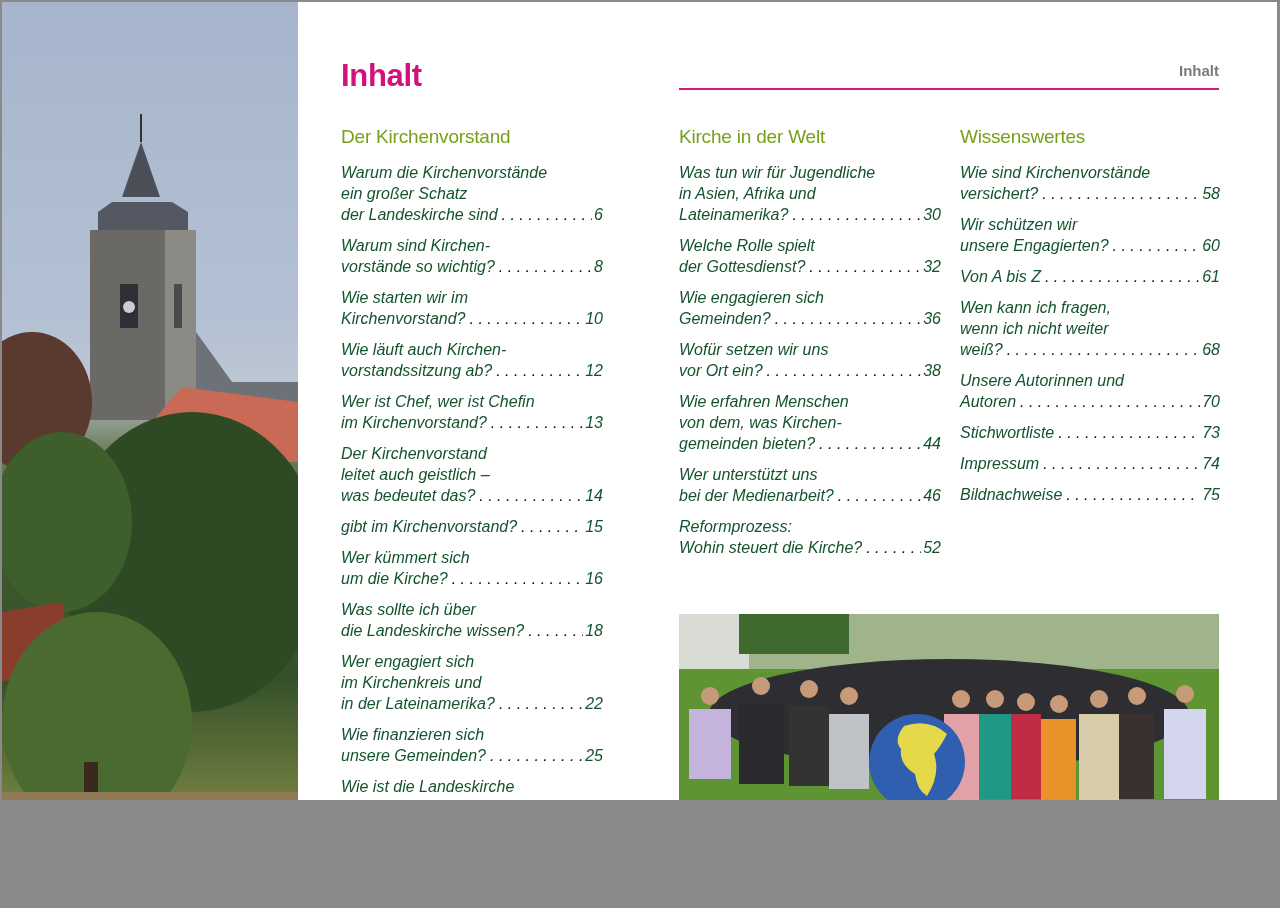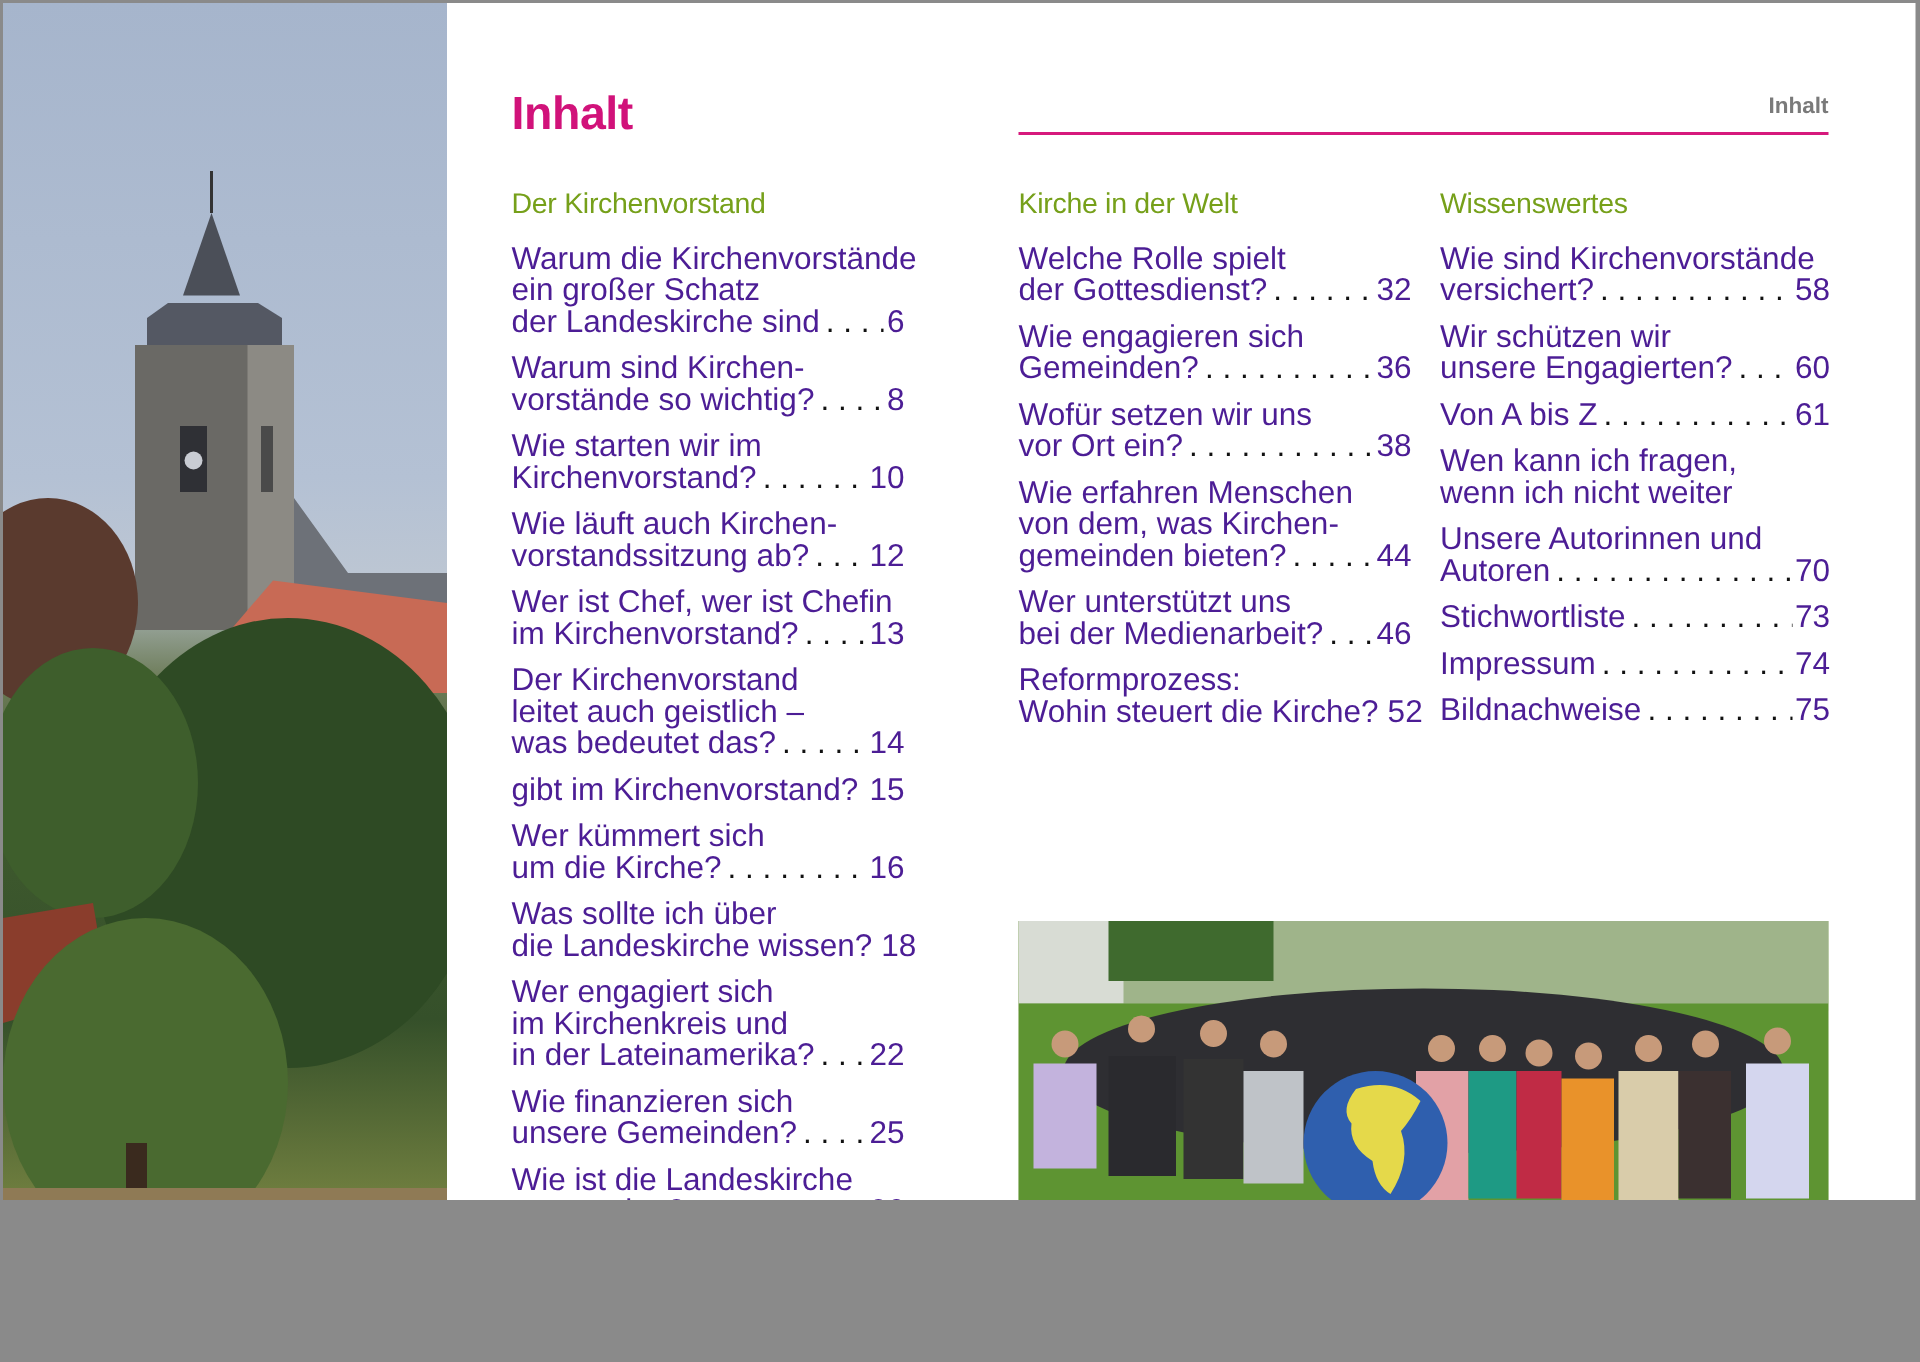--- a/index.html
+++ b/index.html
@@ -37,22 +37,23 @@
   .col-1 { left: 339px; width: 262px; }
   .col-2 { left: 677px; width: 262px; }
   .col-3 { left: 958px; width: 260px; }
   .section-head {
     font-family: "Liberation Sans", sans-serif;
     font-size: 19px; color: #76a01a; margin: 0 0 14px 0; font-weight: normal;
     letter-spacing: -0.2px;
   }
   .entry {
     font-family: "Liberation Sans", sans-serif;
-    font-size: 21px; line-height: 21px; color: #4c1d95;
+    font-size: 16px; line-height: 21px; color: #14532d;
     margin-bottom: 10px;
+    font-style: italic;
   }
   .entry .line { display: block; white-space: nowrap; }
   .entry .last { display: flex; align-items: baseline; white-space: nowrap; }
   .entry .dots {
     flex: 1; overflow: hidden; white-space: nowrap; margin: 0 2px 0 4px;
     letter-spacing: 3.2px; color: #111;
   }
   .entry .dots::before { content: ". . . . . . . . . . . . . . . . . . . . . . . . . . . . . . . . . . . . . . . . . . . . . . . . ."; letter-spacing: 0; }
   .entry .page-num { text-align: center; }
 
@@ -205,20 +206,29 @@
             <span class="page-num">26</span>
           </span>
         </div>
       </div>
   </div>
 
   <div class="col col-2">
     <h2 class="section-head">Kirche in der Welt</h2>
     <div class="entries">
         <div class="entry">
+          <span class="line">Was tun wir für Jugendliche</span>
+          <span class="line">in Asien, Afrika und</span>
+          <span class="last">
+            <span>Lateinamerika?</span>
+            <span class="dots"></span>
+            <span class="page-num">30</span>
+          </span>
+        </div>
+        <div class="entry">
           <span class="line">Welche Rolle spielt</span>
           <span class="last">
             <span>der Gottesdienst?</span>
             <span class="dots"></span>
             <span class="page-num">32</span>
           </span>
         </div>
         <div class="entry">
           <span class="line">Wie engagieren sich</span>
           <span class="last">
@@ -285,20 +295,25 @@
         <div class="entry">
           <span class="last">
             <span>Von A bis Z</span>
             <span class="dots"></span>
             <span class="page-num">61</span>
           </span>
         </div>
         <div class="entry">
           <span class="line">Wen kann ich fragen,</span>
           <span class="line">wenn ich nicht weiter</span>
+          <span class="last">
+            <span>weiß?</span>
+            <span class="dots"></span>
+            <span class="page-num">68</span>
+          </span>
         </div>
         <div class="entry">
           <span class="line">Unsere Autorinnen und</span>
           <span class="last">
             <span>Autoren</span>
             <span class="dots"></span>
             <span class="page-num">70</span>
           </span>
         </div>
         <div class="entry">

